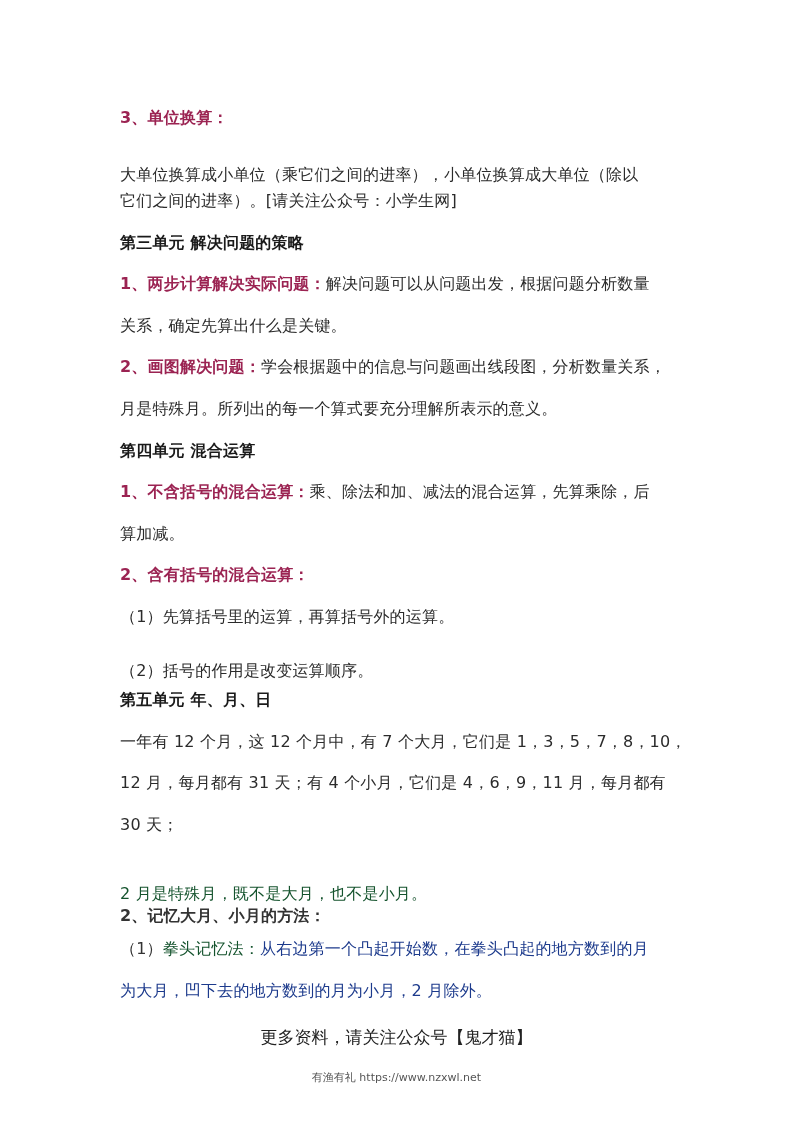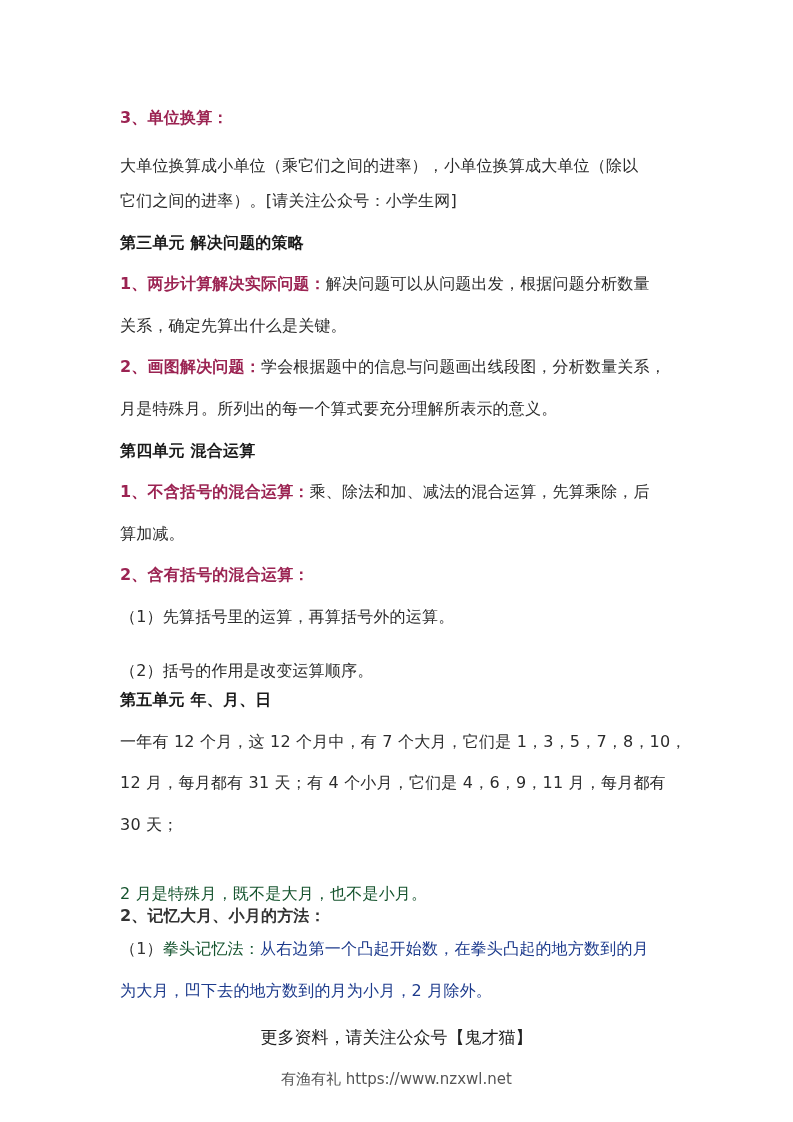--- a/index.html
+++ b/index.html
@@ -8,29 +8,29 @@
   .page { position: absolute; left: 120px; top: 0; width: 560px; }
   .line { position: absolute; left: 0; white-space: nowrap; font-size: 16px; line-height: 20px; letter-spacing: 0.2px; }
   .h { font-weight: bold; color: #1a1a1a; }
   .red { color: #9b2352; font-weight: bold; }
   .blue { color: #1c3a8c; }
   .blueb { color: #14532d; font-weight: normal; margin-top: 28px; }
   .dark { color: #333333; margin-top: 8px; }
   .footer1 { position: absolute; left: 0; width: 793px; top: 1026px; text-align: center;
              font-family: "DejaVu Serif", "Liberation Serif", serif; font-size: 17px; color: #222; }
   .footer2 { position: absolute; left: 0; width: 793px; top: 1070px; text-align: center;
-             font-size: 15px; color: #555; }
+             font-size: 11px; color: #555; }
 </style>
 </head>
 <body>
 
 <div class="page">
 
   <div class="line red" style="top:108px">3、单位换算：</div>
-  <div class="line" style="top:156px">大单位换算成小单位（乘它们之间的进率），小单位换算成大单位（除以</div>
+  <div class="line" style="top:165px">大单位换算成小单位（乘它们之间的进率），小单位换算成大单位（除以</div>
   <div class="line" style="top:191px">它们之间的进率）。[请关注公众号：小学生网]</div>
 
   <div class="line h" style="top:233px">第三单元  解决问题的策略</div>
 
   <div class="line" style="top:274px">
     <span class="red">1、两步计算解决实际问题：</span><span>解决问题可以从问题出发，根据问题分析数量</span>
   </div>
   <div class="line" style="top:316px">关系，确定先算出什么是关键。</div>
 
   <div class="line" style="top:357px">

